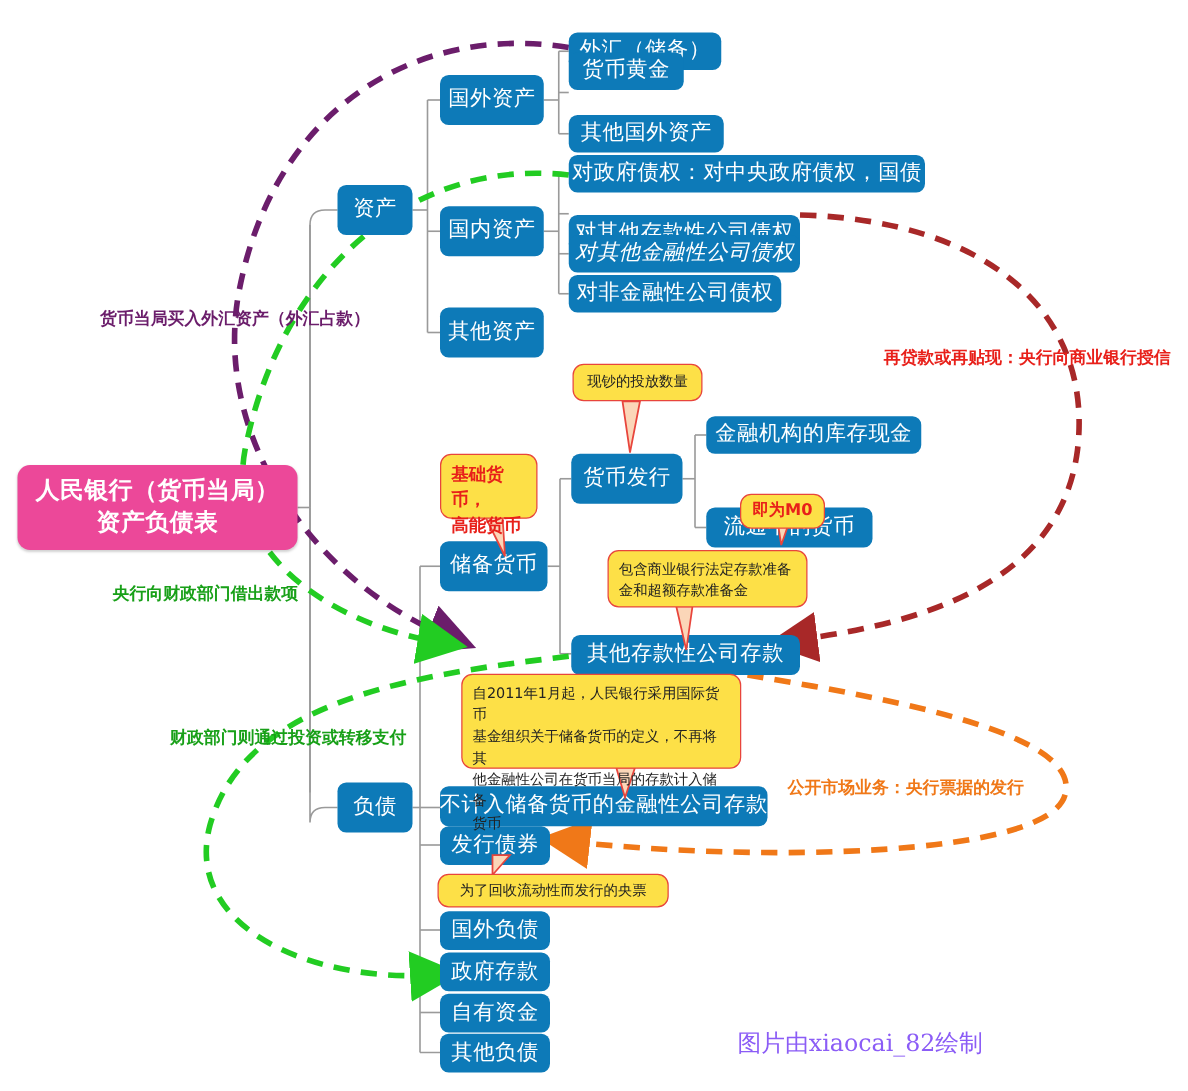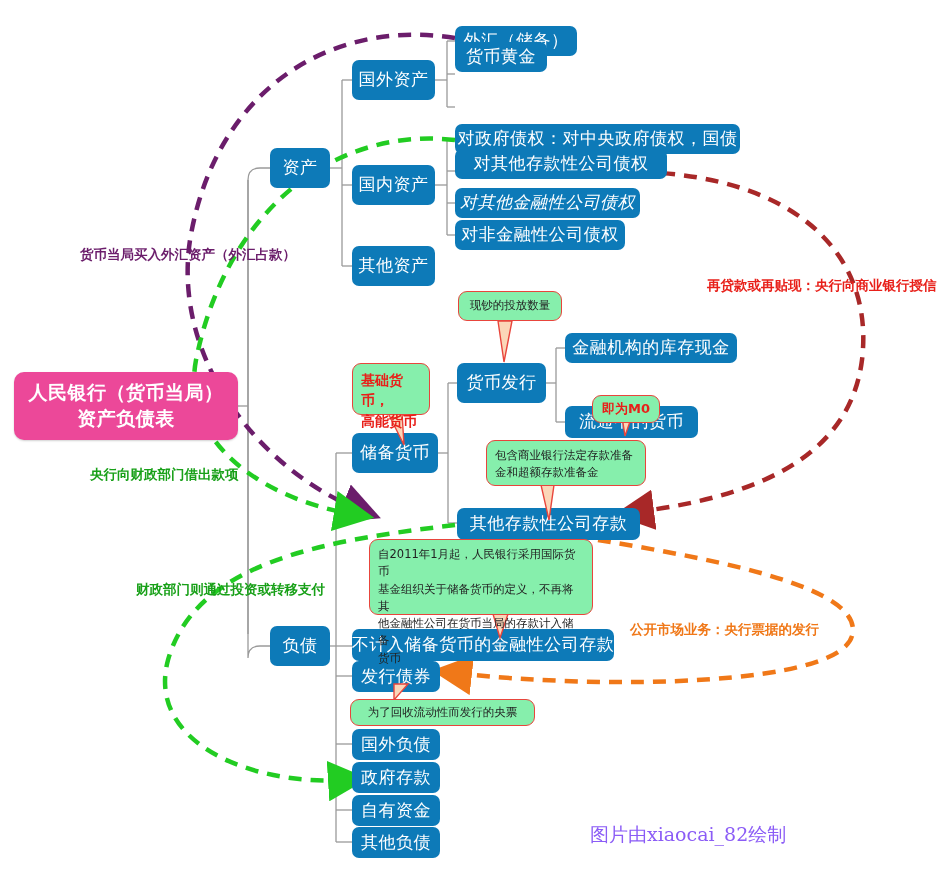--- a/index.html
+++ b/index.html
@@ -29,21 +29,21 @@
     font-size:19px;
     font-weight:bold;
     line-height:1.35;
     white-space:normal;
     box-shadow:0 1px 2px rgba(0,0,0,.18);
   }
 
   
   .callout{
     position:absolute;
-    background:#86efac;
+    background:#fde047;
     border:1.6px solid #e8453c;
     border-radius:9px;
     box-sizing:border-box;
     color:#222;
     font-size:11.5px;
     line-height:1.5;
     padding:6px 8px;
     white-space:pre-line;
   }
   .callout.redtext{color:#e8201a;font-weight:bold;font-size:14px;line-height:1.45;}
@@ -155,23 +155,24 @@
   </div>
 
   <div class="node" style="left:270px;top:148px;width:60px;height:40px;">资产</div>
 
   <div class="node" style="left:352px;top:60px;width:83px;height:40px;">国外资产</div>
   <div class="node" style="left:352px;top:165px;width:83px;height:40px;">国内资产</div>
   <div class="node" style="left:352px;top:246px;width:83px;height:40px;">其他资产</div>
 
   <div class="node" style="left:455px;top:26px;width:122px;height:30px;">外汇（储备）</div>
   <div class="node" style="left:455px;top:42px;width:92px;height:30px;">货币黄金</div>
+  <div class="node" style="left:455px;top:92px;width:124px;height:30px;">其他国外资产</div>
 
   <div class="node" style="left:455px;top:124px;width:285px;height:30px;">对政府债权：对中央政府债权，国债</div>
-  <div class="node" style="left:455px;top:149px;width:212px;height:30px;">对其他存款性公司债权</div>
+  <div class="node" style="left:455px;top:172px;width:185px;height:30px;">对其他存款性公司债权</div>
   <div class="node" style="left:455px;top:188px;width:185px;height:30px;font-style:italic;">对其他金融性公司债权</div>
   <div class="node" style="left:455px;top:220px;width:170px;height:30px;">对非金融性公司债权</div>
 
   <div class="node" style="left:270px;top:626px;width:60px;height:40px;">负债</div>
 
   <div class="node" style="left:352px;top:433px;width:86px;height:40px;">储备货币</div>
 
   <div class="node" style="left:457px;top:363px;width:89px;height:40px;">货币发行</div>
 
   <div class="node" style="left:565px;top:333px;width:172px;height:30px;">金融机构的库存现金</div>

